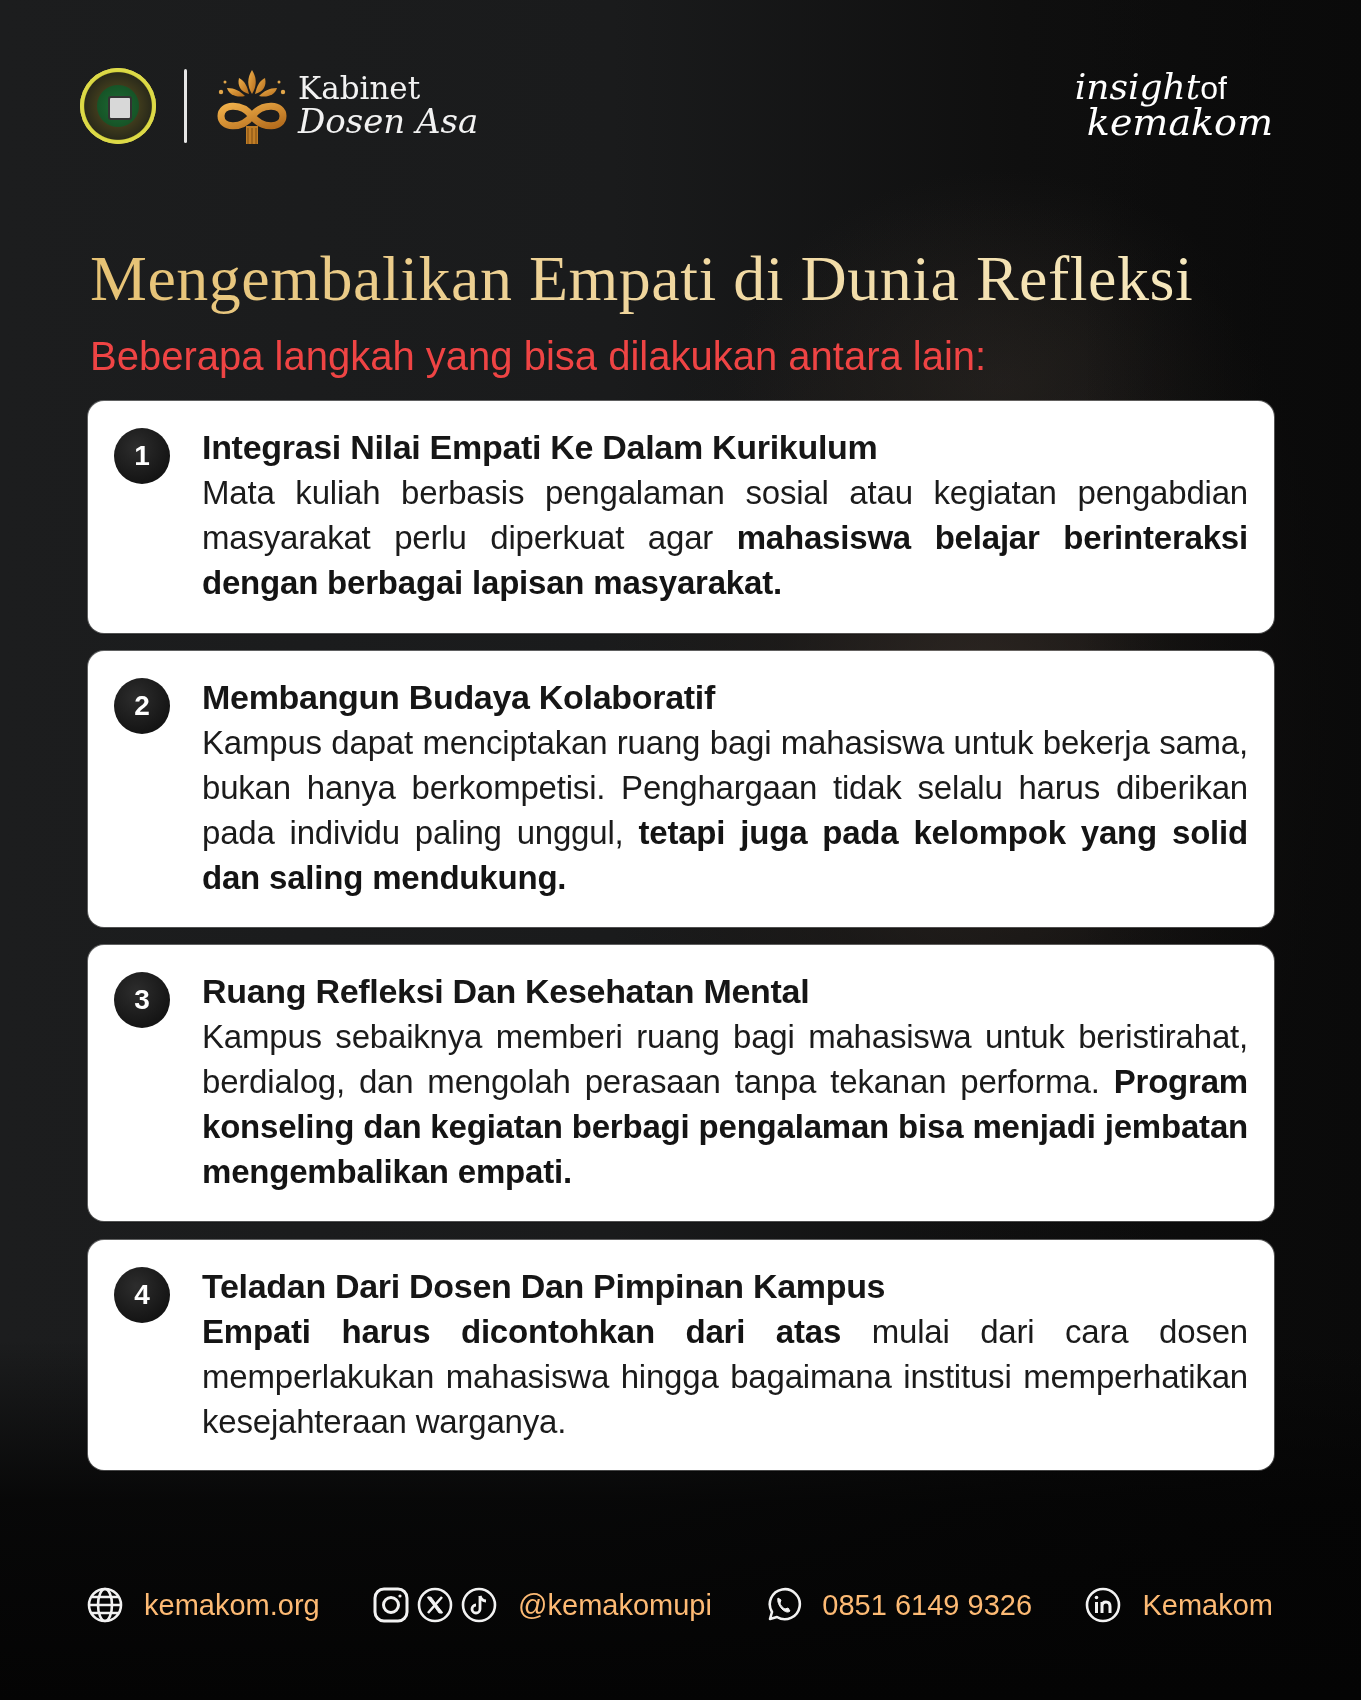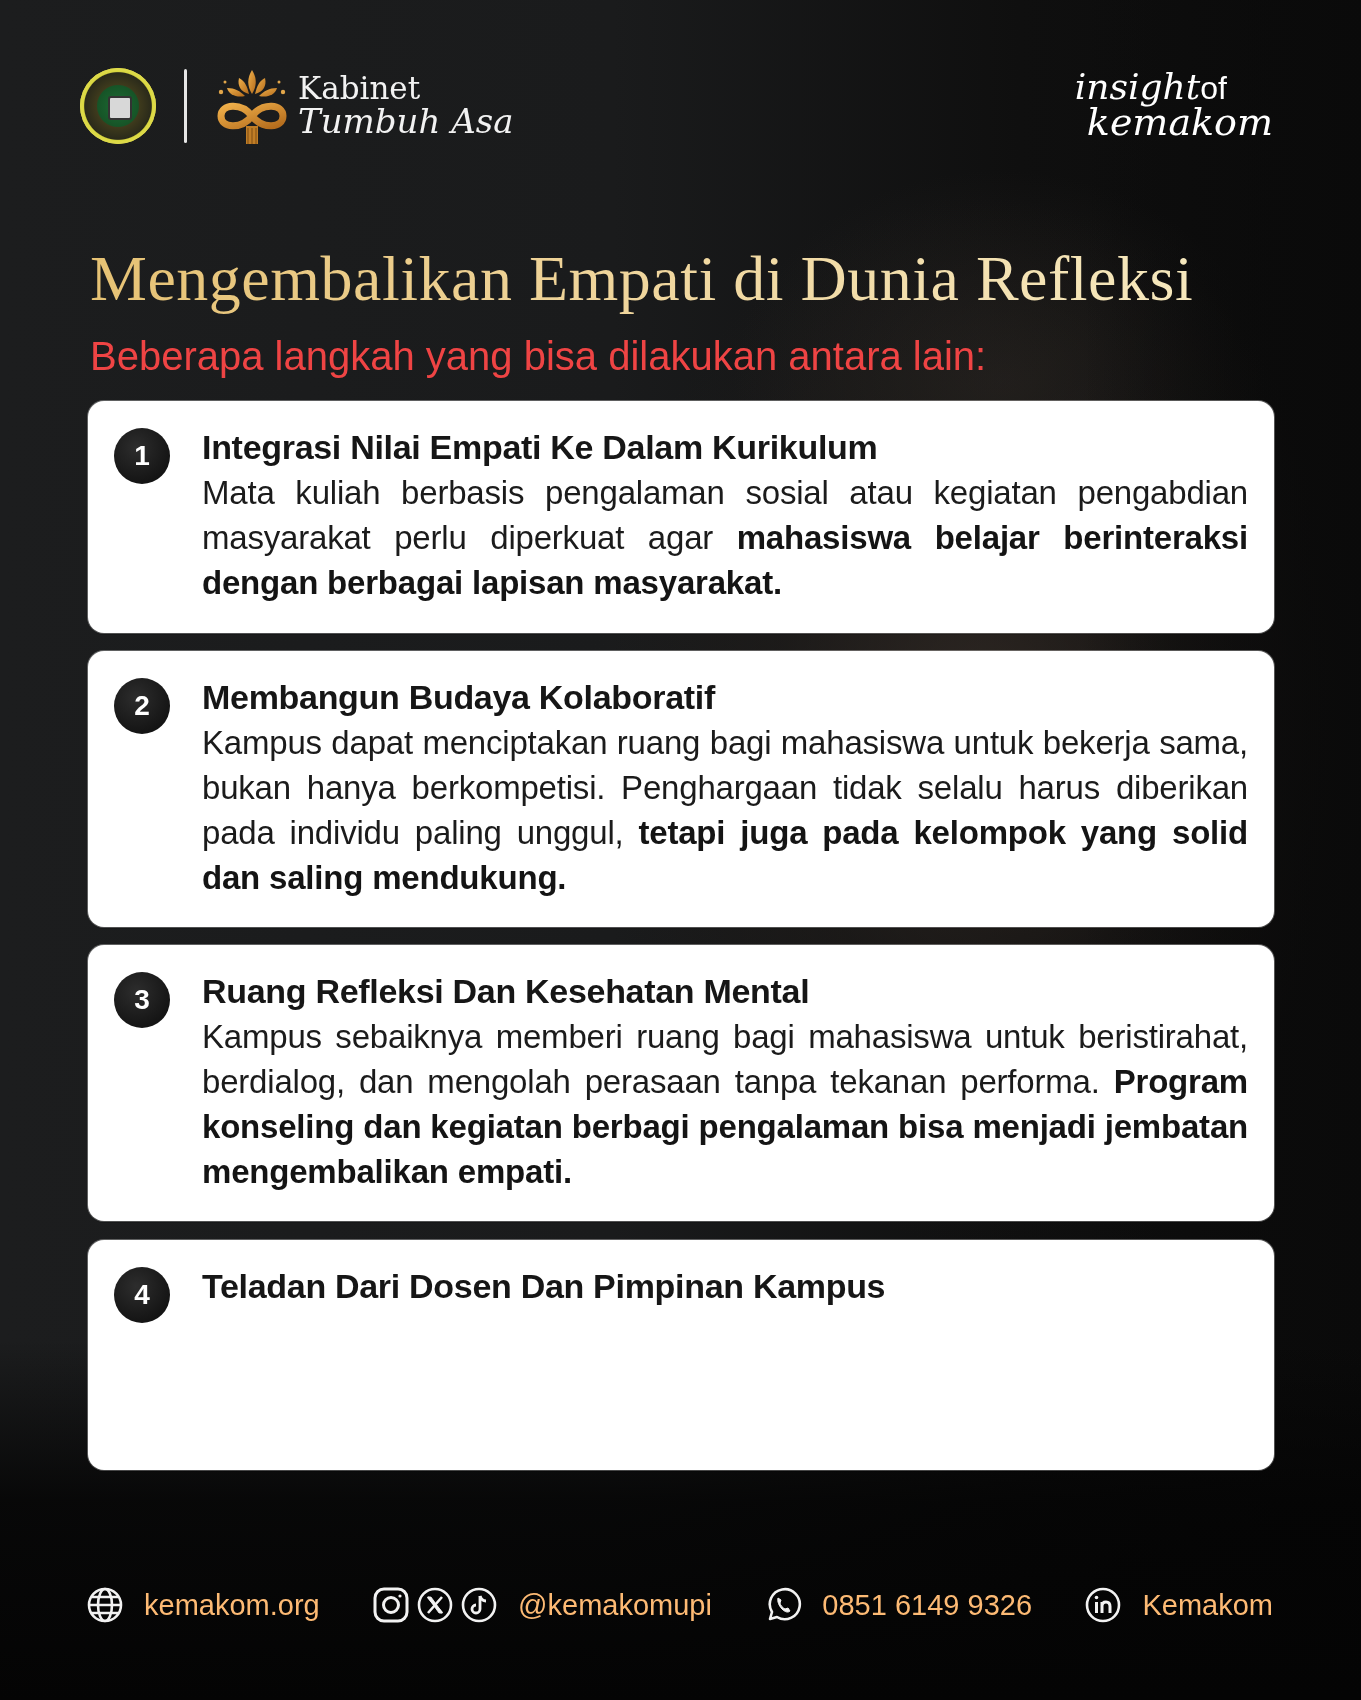--- a/index.html
+++ b/index.html
@@ -113,21 +113,21 @@
     <circle cx="10" cy="26" r="2.2" fill="#e2a64a"></circle>
     <circle cx="72" cy="26" r="2.2" fill="#e2a64a"></circle>
     <circle cx="14" cy="16" r="1.5" fill="#e2a64a"></circle>
     <circle cx="68" cy="16" r="1.5" fill="#e2a64a"></circle>
     <path d="M41 50 C30 36 10 38 10 50 C10 62 30 64 41 50 C52 36 72 38 72 50 C72 62 52 64 41 50Z" fill="none" stroke="url(#gold)" stroke-width="7"></path>
     <rect x="35" y="60" width="12" height="18" fill="#c07d26"></rect>
     <path d="M37 62 V78 M41 62 V78 M45 62 V78" stroke="#8a5617" stroke-width="1.2"></path>
   </svg>
   <div class="cabinet-text">
     <div class="cabinet-line1">Kabinet</div>
-    <div class="cabinet-line2">Tumbuh Asa</div>
+    <div class="cabinet-line2">Dosen Asa</div>
   </div>
 </div>
 
 <div class="insight">
   <div class="insight-line1"><span>insight</span><span class="insight-of">of</span></div>
   <div class="insight-line2">kemakom</div>
 </div>
 
 <h1 class="title">Mengembalikan Empati di Dunia Refleksi</h1>
 <p class="subtitle">Beberapa langkah yang bisa dilakukan antara lain:</p>
@@ -153,20 +153,21 @@
   <div class="card-body" style="top:24px;">
     <div class="card-title">Ruang Refleksi Dan Kesehatan Mental</div>
     <p class="card-text"><span>Kampus sebaiknya memberi ruang bagi mahasiswa untuk beristirahat, berdialog, dan mengolah perasaan tanpa tekanan performa. </span><b>Program konseling dan kegiatan berbagi pengalaman bisa menjadi jembatan mengembalikan empati.</b></p>
   </div>
 </div>
 
 <div class="card" style="top:1240px;height:230px;">
   <div class="badge" style="top:27px;">4</div>
   <div class="card-body" style="top:24px;">
     <div class="card-title">Teladan Dari Dosen Dan Pimpinan Kampus</div>
+    <p class="card-text"><b>Empati harus dicontohkan dari atas</b><span> mulai dari cara dosen memperlakukan mahasiswa hingga bagaimana institusi memperhatikan kesejahteraan warganya.</span></p>
   </div>
 </div>
 
 <div class="footer">
   <div class="f-item">
     <svg class="f-icon" viewBox="0 0 38 38" fill="none" stroke="#f2f2f2" stroke-width="2.6">
       <circle cx="19" cy="19" r="16"></circle>
       <ellipse cx="19" cy="19" rx="7" ry="16"></ellipse>
       <path d="M3 19 H35 M6 11 H32 M6 27 H32"></path>
     </svg>

